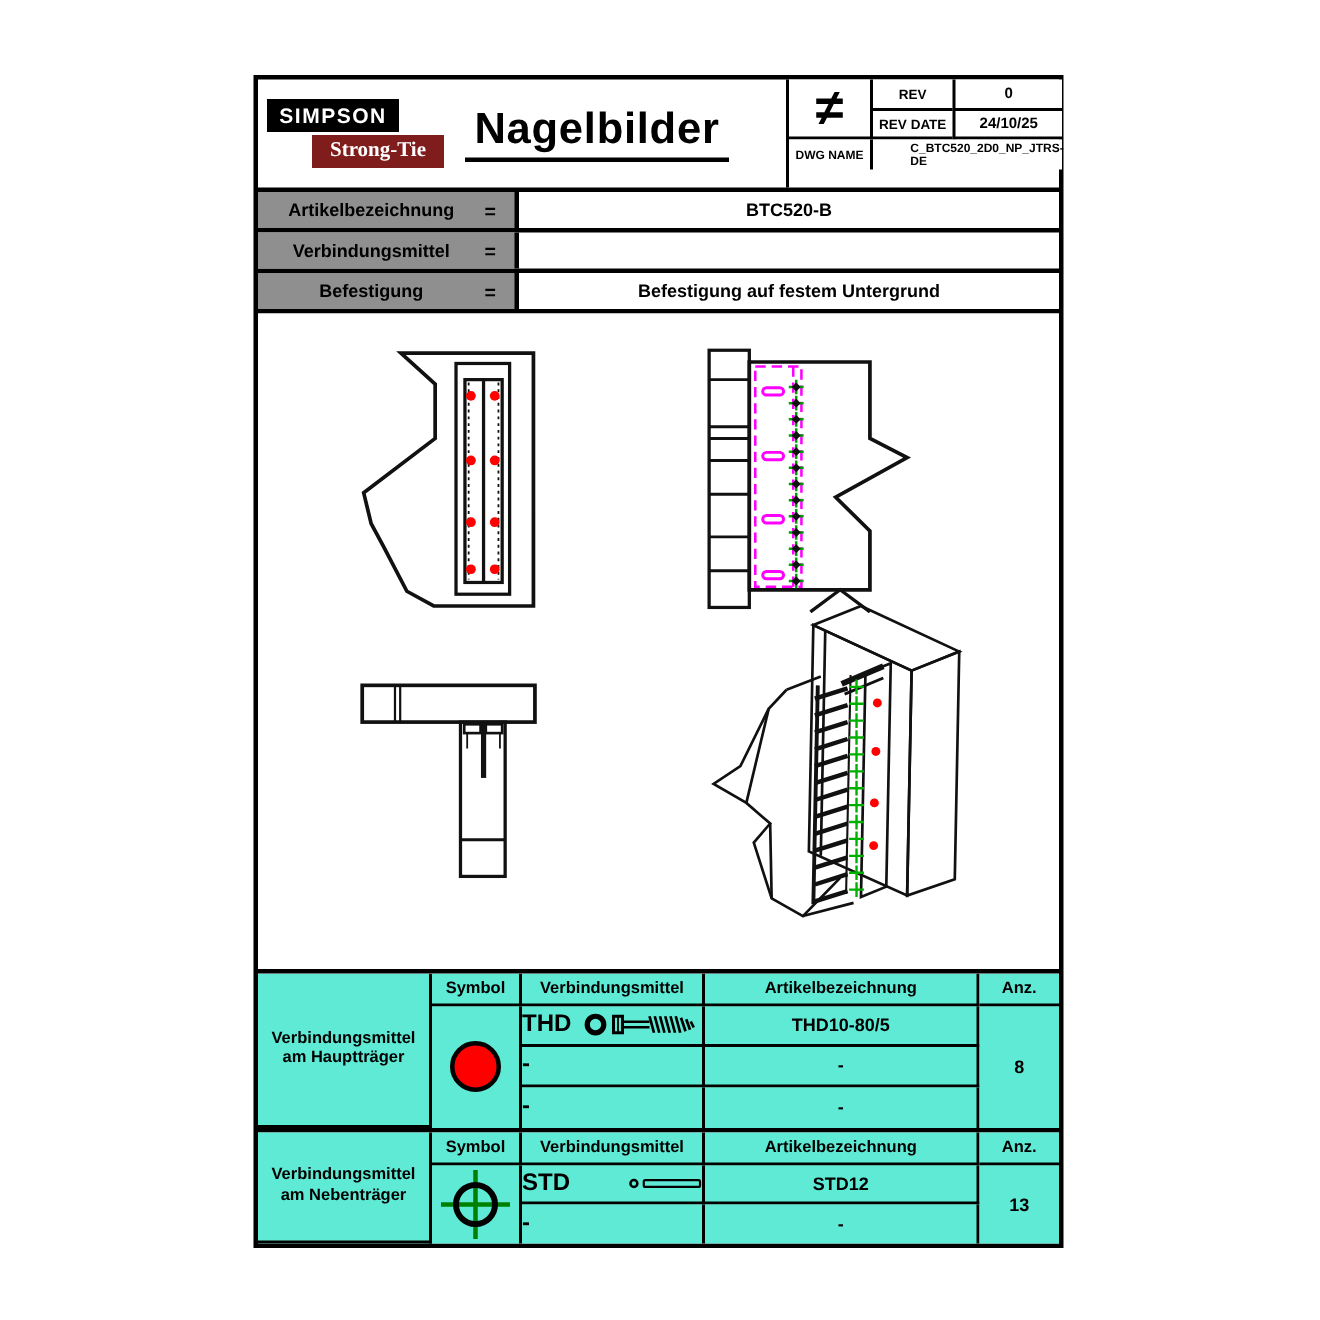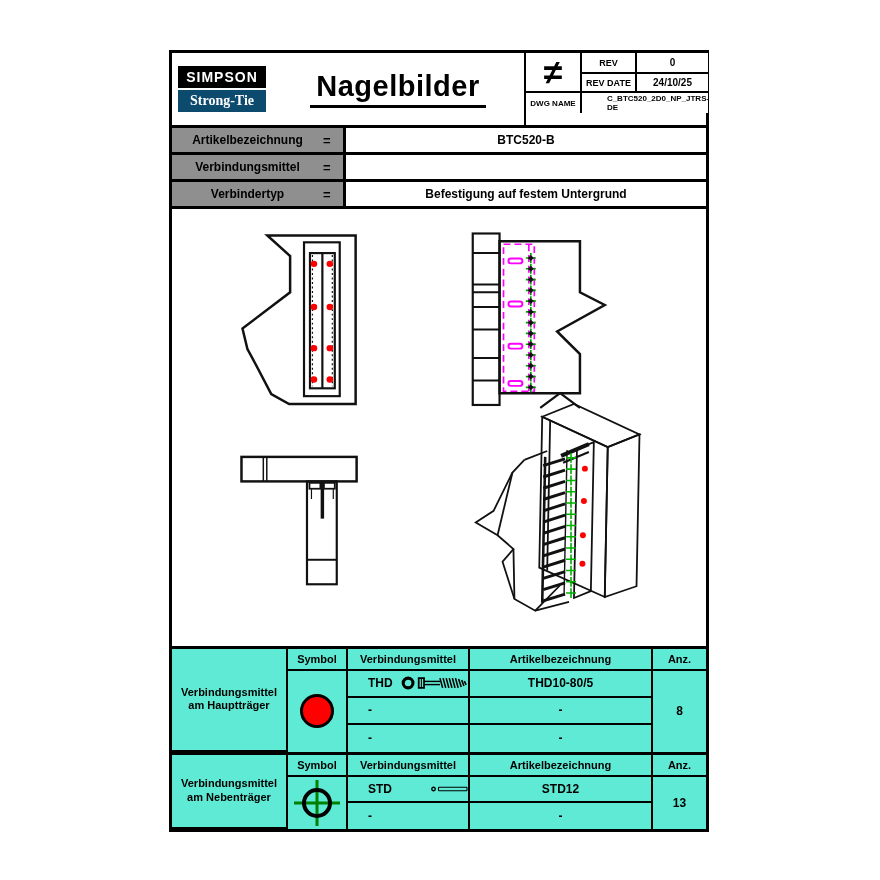--- a/index.html
+++ b/index.html
@@ -3,21 +3,21 @@
 <meta charset="utf-8">
 <style>
   html,body{margin:0;padding:0;background:#fff;}
   body{width:880px;height:880px;position:relative;font-family:"Liberation Sans",sans-serif;color:#000;}
   .sheet{position:absolute;left:169px;top:50px;width:534px;height:776px;border:3px solid #000;background:#fff;display:flex;flex-direction:column;}
   .sec{border-bottom:3px solid #000;box-sizing:border-box;}
   
   .hdr{height:82px;display:flex;align-items:stretch;}
   .logo-cell{width:100px;display:flex;flex-direction:column;justify-content:center;gap:2px;padding-left:6px;box-sizing:border-box;}
   .logo-top{background:#000;color:#fff;font-weight:bold;font-size:14px;letter-spacing:1px;padding:3px 6px;width:76px;text-align:center;}
-  .logo-bot{background:#0c4a6e;color:#fff;font-weight:bold;font-family:"Liberation Serif",serif;font-size:14px;padding:3px 4px;width:80px;text-align:center;}
+  .logo-bot{background:#7f1d1d;color:#fff;font-weight:bold;font-family:"Liberation Serif",serif;font-size:14px;padding:3px 4px;width:80px;text-align:center;margin-left:30px;}
   .title-cell{flex:1;display:flex;align-items:center;justify-content:center;}
   .title-text{font-size:29px;font-weight:bold;border-bottom:3px solid #000;padding:0 6px 2px 6px;letter-spacing:0.5px;}
   .rev-grid{width:182px;display:grid;grid-template-columns:54px 55px 73px;grid-template-rows:21px 19px 20px;border-left:2px solid #000;box-sizing:border-box;}
   .rev-grid>div{border-left:2px solid #000;border-bottom:2px solid #000;display:flex;align-items:center;justify-content:center;font-weight:bold;box-sizing:border-box;background:#fff;}
   .rev-grid>div:nth-child(-n+0){border-left:none;}
   .neq-cell{grid-column:1;grid-row:1/3;font-size:34px;font-weight:bold;border-left:none !important;}
   .dwg-label{grid-column:1;grid-row:3;font-size:8px;border-left:none !important;border-bottom:none !important;}
   .rev-label{font-size:9px;}
   .rev-value{font-size:10px;}
   .dwg-value{grid-column:2/4;grid-row:3;font-size:8px;border-bottom:none !important;padding-left:26px;}
@@ -33,21 +33,21 @@
   .draw{height:440px;position:relative;background:#fff;}
   .draw svg{display:block;width:100%;height:100%;}
   
   .ftable{display:grid;grid-template-columns:116px 60px 122px 183px 53px;box-sizing:border-box;}
   .ftable>div{border-right:2.5px solid #000;border-bottom:2.5px solid #000;box-sizing:border-box;display:flex;align-items:center;justify-content:center;background:#5eead4;}
   .ftable .last-col{border-right:none;}
   .ftable .last-row{border-bottom:none;}
   .ft-label{grid-column:1;background:#8f8f8f;font-weight:bold;font-size:11px;text-align:center;line-height:1.25;padding:2px;}
   .ft-head{background:#8f8f8f;font-weight:bold;font-size:11px;height:22px;}
   .ft-sym{background:#fff;}
-  .ft-fast{justify-content:flex-start !important;padding-left:20px;gap:8px;font-weight:bold;font-size:12px;height:27px;}
+  .ft-fast{justify-content:flex-start !important;padding-left:0;gap:8px;font-weight:bold;font-size:16px;height:27px;}
   .ft-art{font-weight:bold;font-size:12px;}
   .ft-anz{font-weight:bold;font-size:12px;}
   .red-dot-symbol{width:34px;height:34px;border-radius:50%;background:#ff0000;border:3px solid #000;box-sizing:border-box;}
   .t2 .ft-fast{height:26px;}
 </style>
 </head>
 <body>
 
 <div class="sheet">
 
@@ -80,21 +80,21 @@
       </div>
   </div>
   <div class="sec inforow">
     <div class="lbl">
       <span class="t">Verbindungsmittel</span>
       <span class="eq">=</span>
     </div>
   </div>
   <div class="sec inforow">
     <div class="lbl">
-      <span class="t">Verbindertyp</span>
+      <span class="t">Befestigung</span>
       <span class="eq">=</span>
     </div>
     <div class="vals">
         <div class="val">Befestigung auf festem Untergrund</div>
       </div>
   </div>
 
   <div class="sec draw">
     <svg viewBox="0 0 538 446" preserveAspectRatio="none">
 

